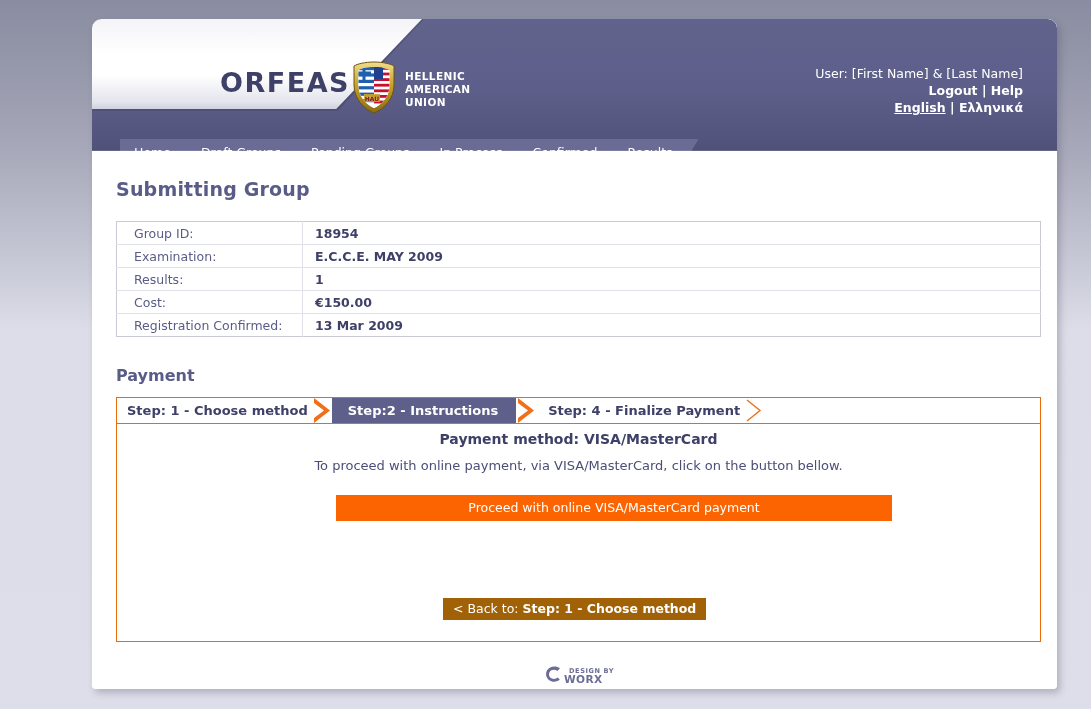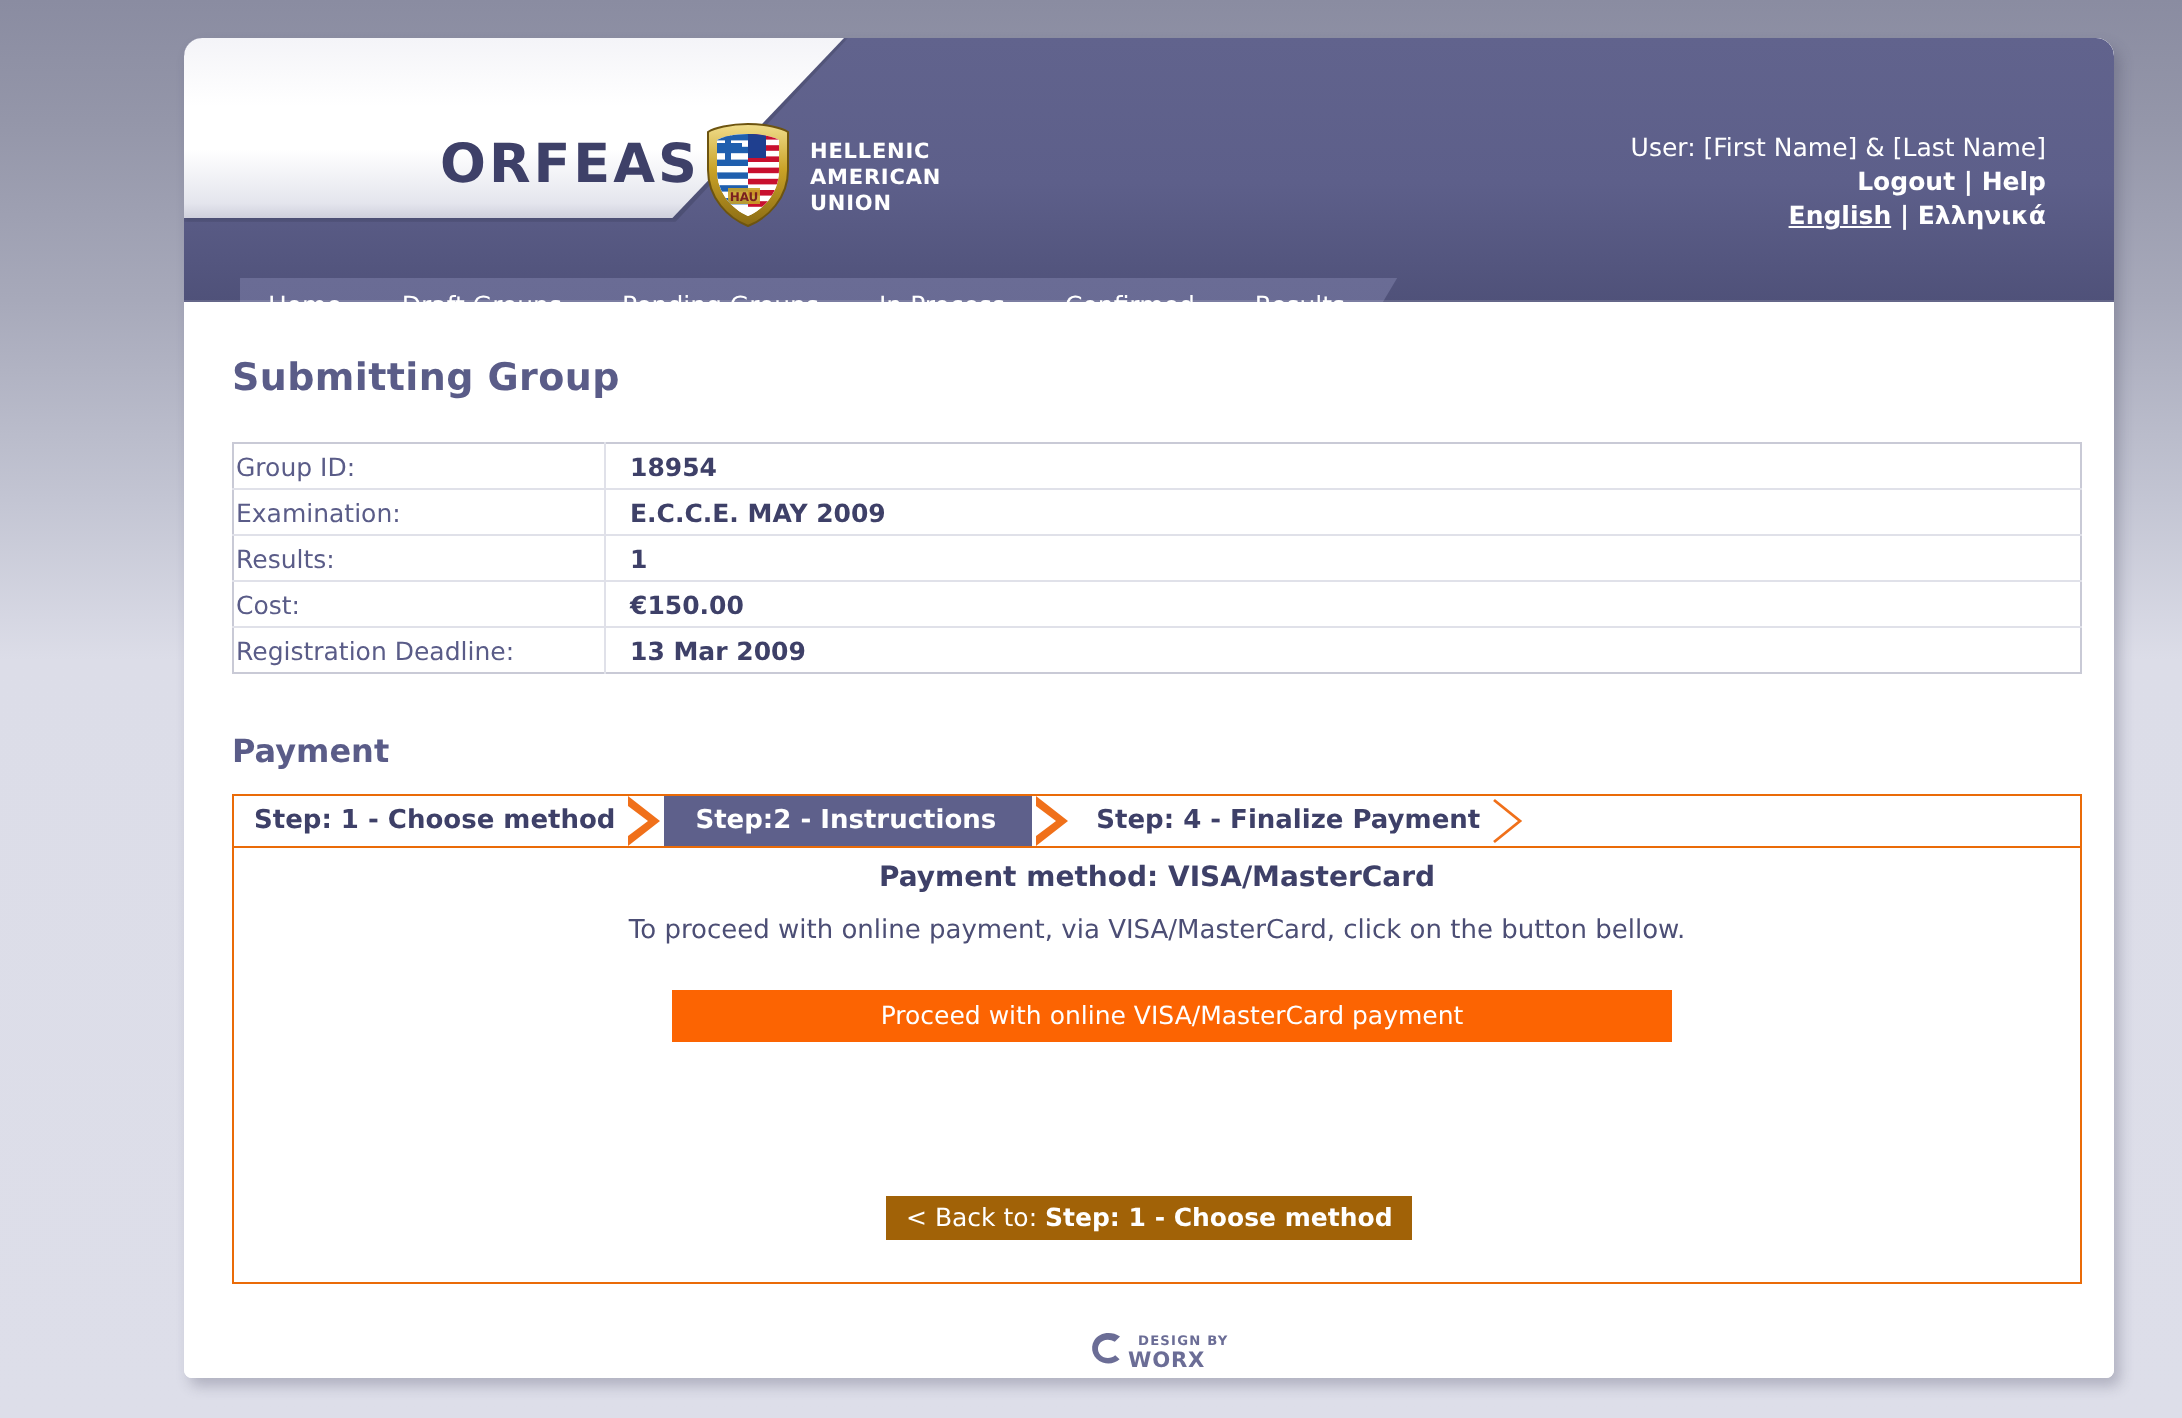--- a/index.html
+++ b/index.html
@@ -171,21 +171,21 @@
     left: 24px;
     top: 70px;
     width: 925px;
     border: 1px solid #c9cad6;
     border-collapse: collapse;
     background: #ffffff;
   }
   #info-table tr { height: 23px; }
   #info-table td {
     font-size: 12.5px;
-    padding: 3px 0 3px 1px;
+    padding: 3px 0 3px 17px;
     border-bottom: 1px solid #e0e1e9;
     vertical-align: middle;
   }
   #info-table tr:last-child td { border-bottom: none; }
   #info-table td.lbl {
     width: 186px;
     color: #5a5c88;
     border-right: 1px solid #e0e1e9;
   }
   #info-table td.val {
@@ -265,21 +265,21 @@
     left: 0; right: 0;
     top: 60px;
     text-align: center;
     font-size: 13px;
     color: #4c4e75;
   }
   #proceed-btn {
     position: absolute;
     left: 219px;
     top: 97px;
-    width: 500px;
+    width: 556px;
     height: 26px;
     background: #fc6402;
     border: none;
     color: #ffffff;
     font-size: 12.5px;
     font-family: "DejaVu Sans", "Liberation Sans", sans-serif;
     cursor: pointer;
     text-align: center;
     line-height: 26px;
   }
@@ -415,21 +415,21 @@
         </tr>
         <tr>
           <td class="lbl">Results:</td>
           <td class="val">1</td>
         </tr>
         <tr>
           <td class="lbl">Cost:</td>
           <td class="val">€150.00</td>
         </tr>
         <tr>
-          <td class="lbl">Registration Deadline:</td>
+          <td class="lbl">Registration Confirmed:</td>
           <td class="val">13 Mar 2009</td>
         </tr>
       </tbody>
     </table>
 
     <div class="section-title">Payment</div>
 
     <div id="payment-box">
 
       <div id="steps">

